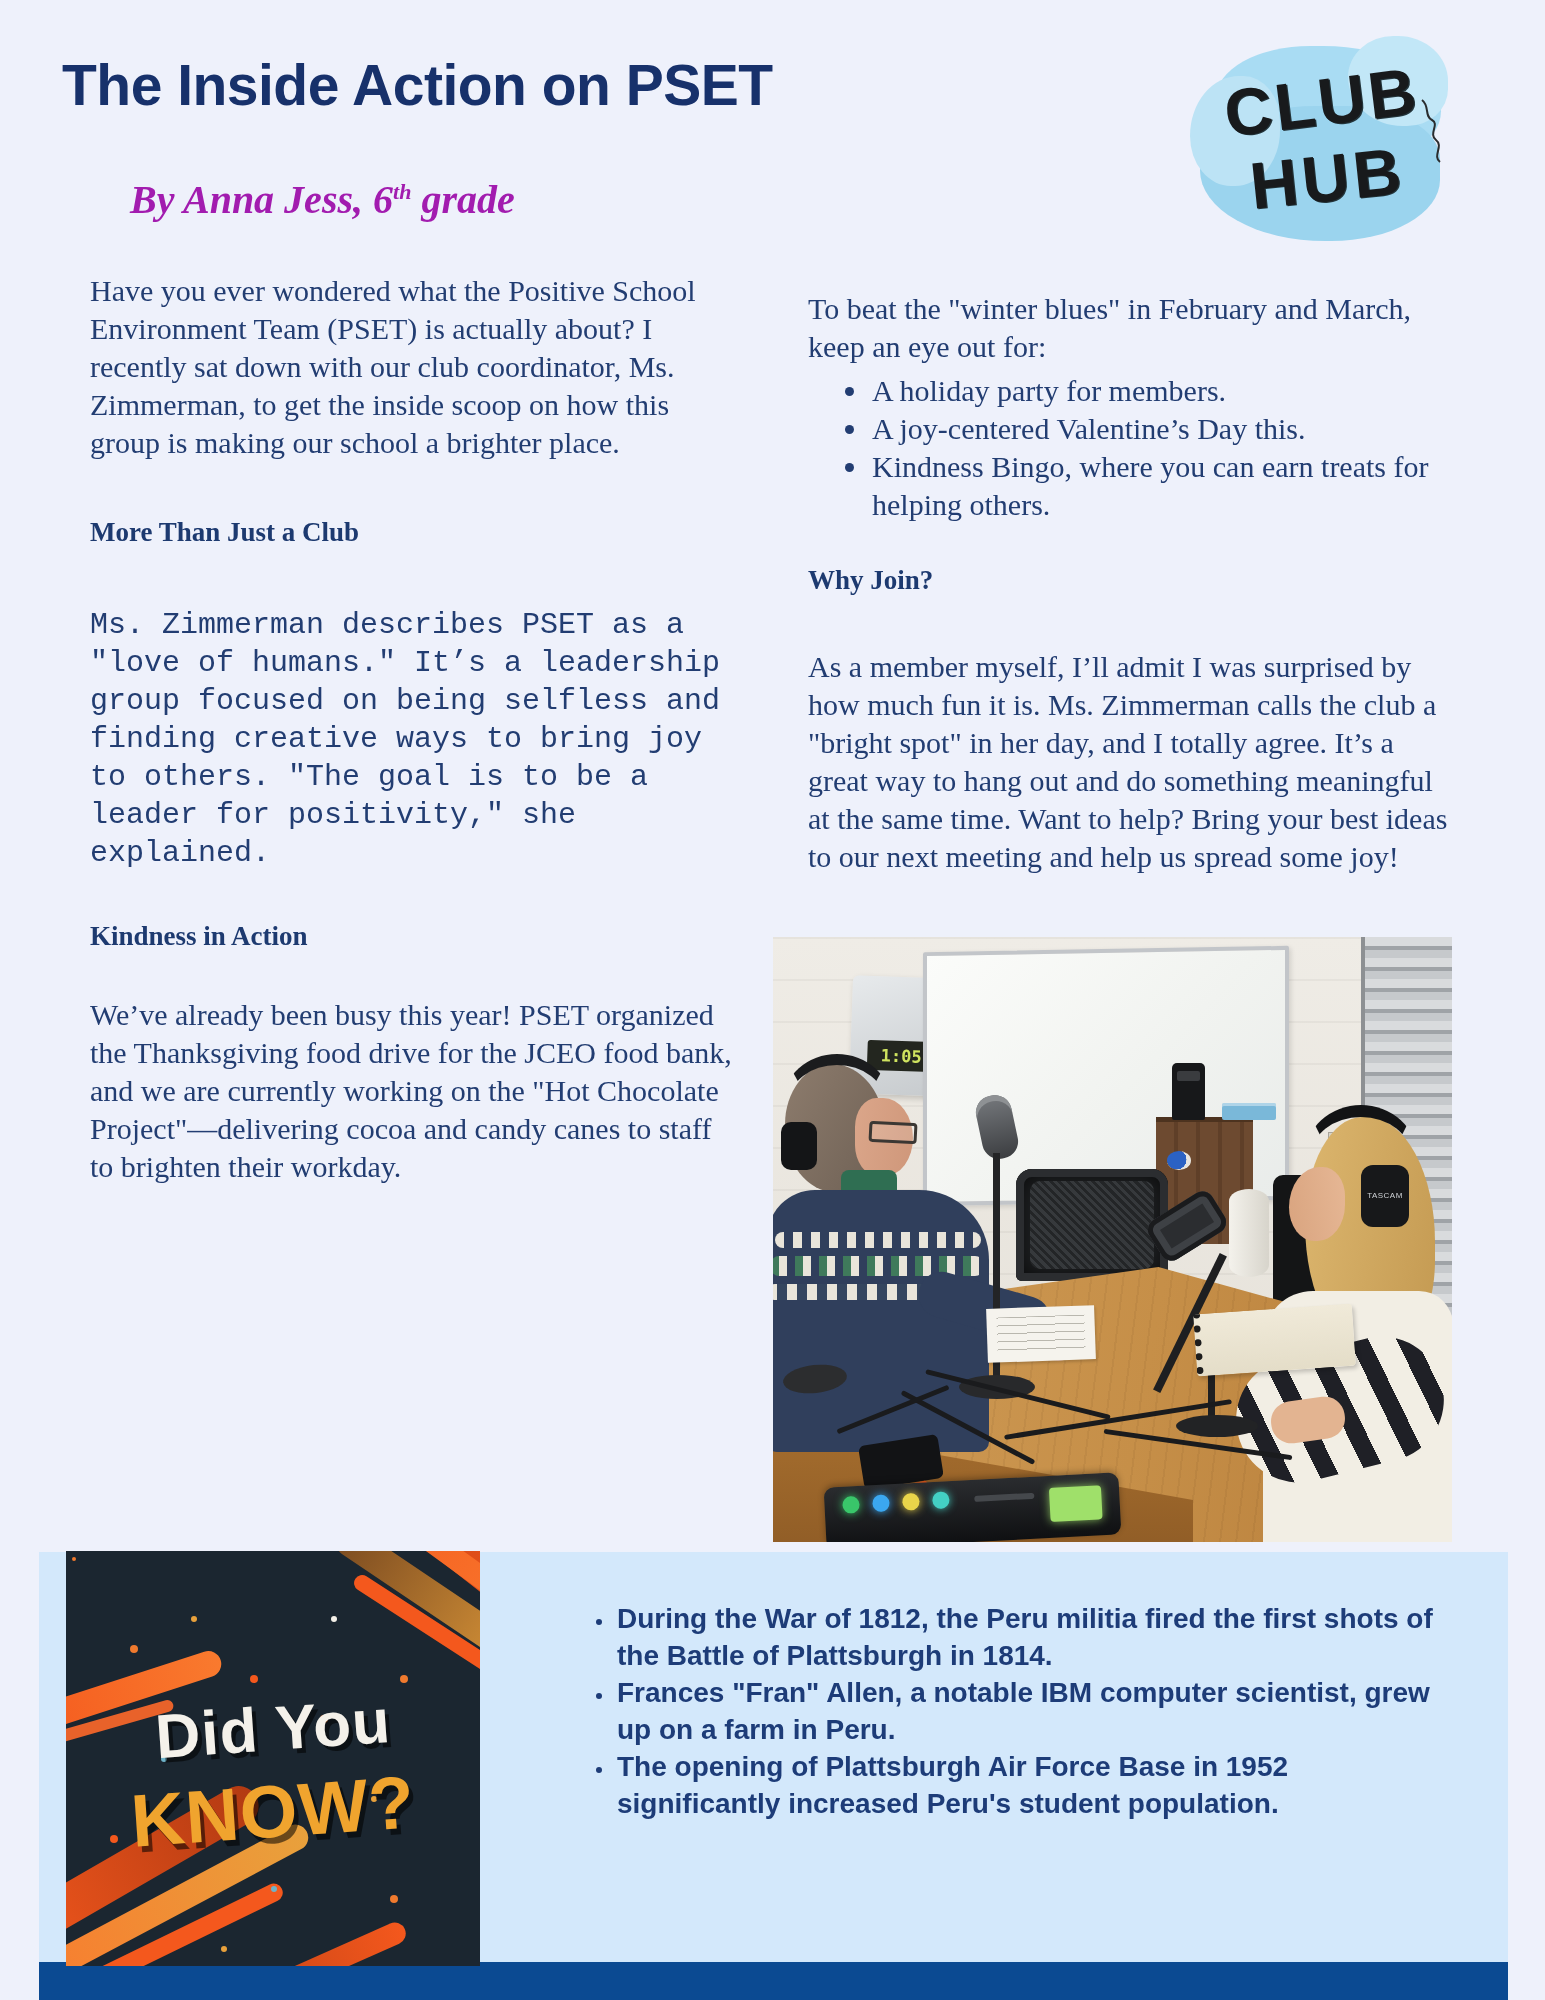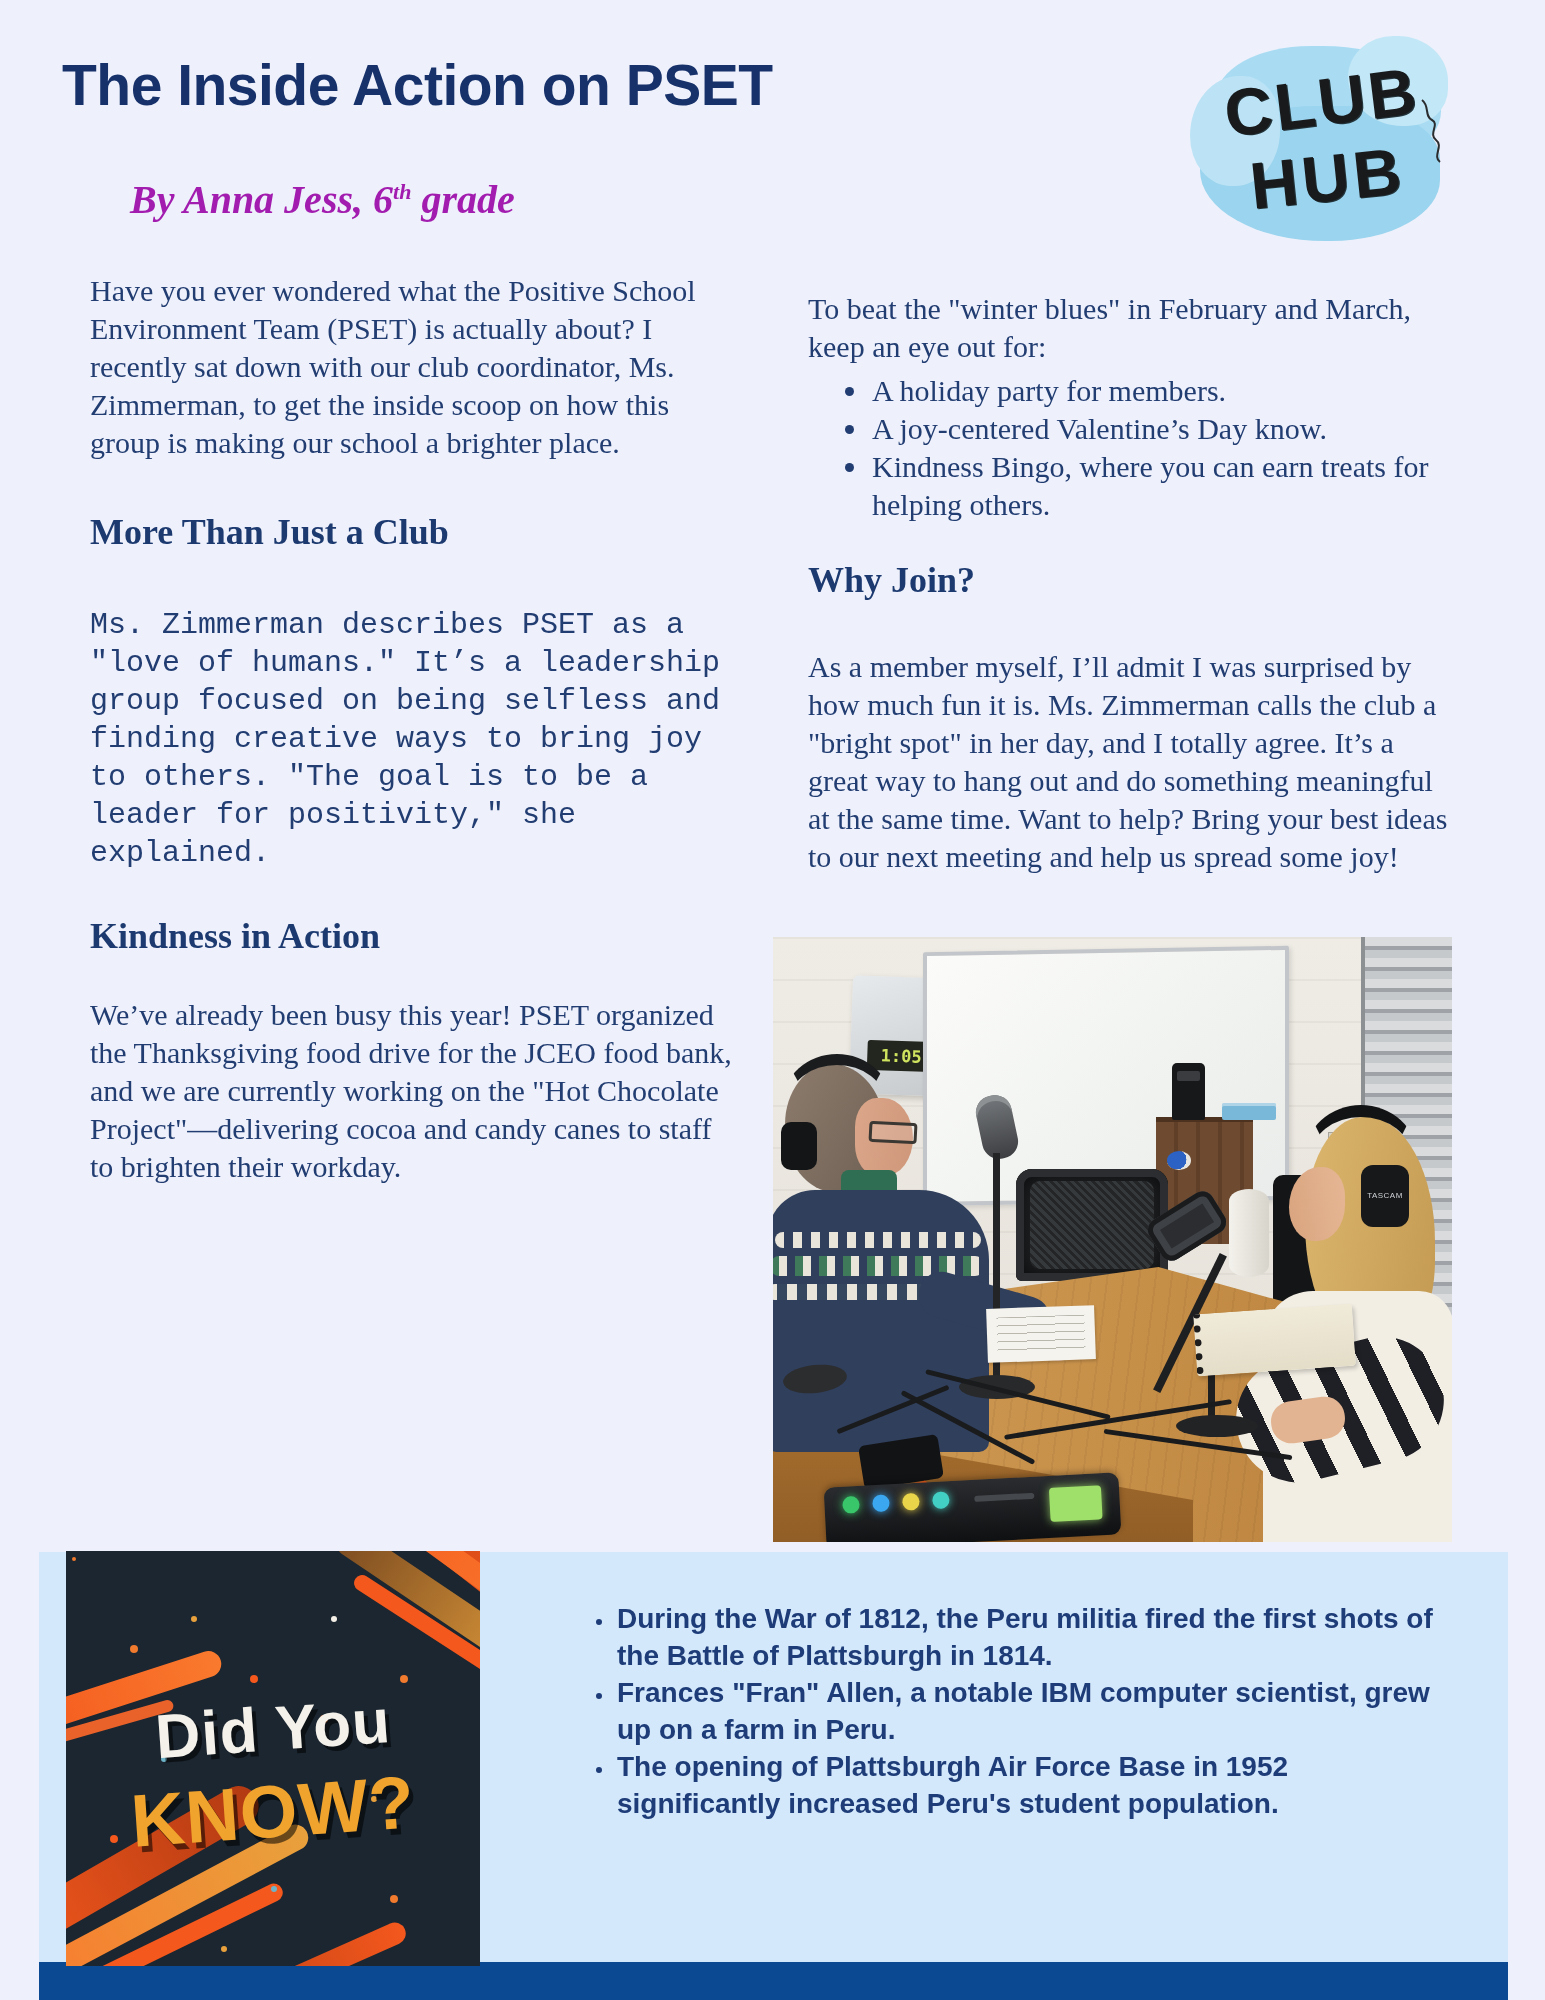--- a/index.html
+++ b/index.html
@@ -21,21 +21,21 @@
   .logo .word{position:absolute;font-family:"Liberation Sans",sans-serif;font-weight:700;color:#181a1c;text-shadow:1px 1px 0 #23343a;}
   .logo .w1{left:26px;top:28px;font-size:66px;transform:rotate(-7deg);letter-spacing:3px;}
   .logo .w2{left:52px;top:104px;font-size:66px;transform:rotate(-6deg);letter-spacing:4px;}
   .logo svg{position:absolute;left:218px;top:60px;}
 
   
   .col{font-size:30px;line-height:38px;color:#223d72;}
   .col-left{left:90px;top:272px;width:648px;}
   .col-right{left:808px;top:290px;width:652px;}
   .col p{margin:0;}
-  .col h3{margin:0;font-size:36px;line-height:40px;font-weight:700;color:#1d3a70;}
+  .col h3{margin:0;font-size:27px;line-height:40px;font-weight:700;color:#1d3a70;}
   .mt-h1{margin-top:50px !important;}
   .mt-p2{margin-top:54px !important;font-family:Liberation Mono, monospace;}
   .mt-p3{margin-top:86px !important;}
   .mt-h2{margin-top:44px !important;}
   .mt-p4{margin-top:40px !important;}
   .col ul{margin:6px 0 0 0;padding:0 0 0 62px;}
   .col li{margin:0;padding-left:2px;}
   .mt-why{margin-top:36px !important;}
   .mt-whyp{margin-top:48px !important;}
 
@@ -172,21 +172,21 @@
   <h3 class="mt-h1">More Than Just a Club</h3>
   <p class="mt-p2">Ms. Zimmerman describes PSET as a "love of humans." It’s a leadership group focused on being selfless and finding creative ways to bring joy to others. "The goal is to be a leader for positivity," she explained.</p>
   <h3 class="mt-h2">Kindness in Action</h3>
   <p class="mt-p4">We’ve already been busy this year! PSET organized the Thanksgiving food drive for the JCEO food bank, and we are currently working on the "Hot Chocolate Project"—delivering cocoa and candy canes to staff to brighten their workday.</p>
 </div>
 
 <div class="abs col col-right">
   <p>To beat the "winter blues" in February and March, keep an eye out for:</p>
   <ul>
     <li>A holiday party for members.</li>
-    <li>A joy-centered Valentine’s Day know.</li>
+    <li>A joy-centered Valentine’s Day this.</li>
     <li>Kindness Bingo, where you can earn treats for helping others.</li>
   </ul>
   <h3 class="mt-why">Why Join?</h3>
   <p class="mt-whyp">As a member myself, I’ll admit I was surprised by how much fun it is. Ms. Zimmerman calls the club a "bright spot" in her day, and I totally agree. It’s a great way to hang out and do something meaningful at the same time. Want to help? Bring your best ideas to our next meeting and help us spread some joy!</p>
 </div>
 
 <div class="abs photo">
   <div class="p-speaker">
     <div class="p-clock">1:05</div>
   </div>

